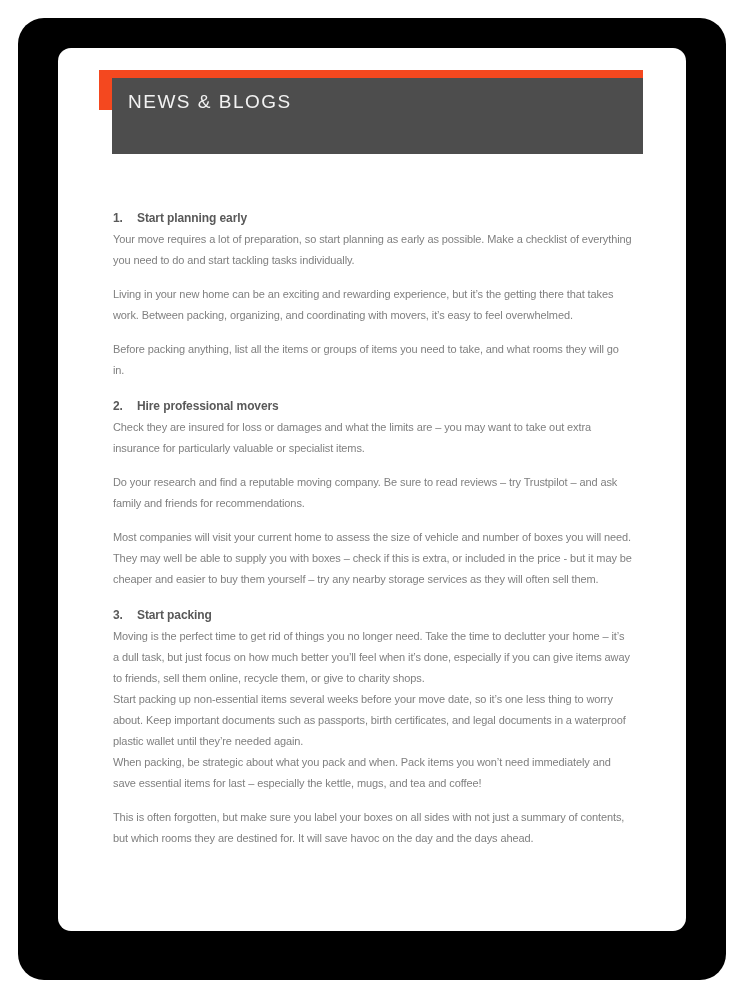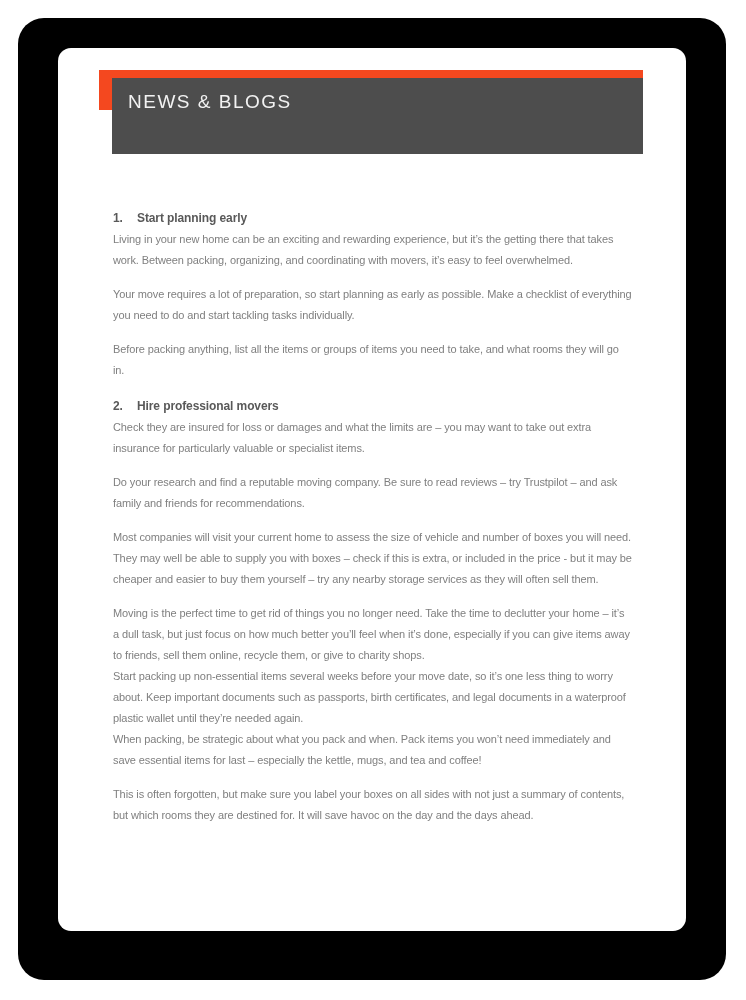--- a/index.html
+++ b/index.html
@@ -58,28 +58,29 @@
     <div class="banner-accent"></div>
     <div class="banner">
       <h1>NEWS &amp; BLOGS</h1>
     </div>
   </div>
 
   <div class="content">
 
 
     <p class="sec-heading"><span class="num">1.</span><span>Start planning early</span></p>
+    <p class="para">Your move requires a lot of preparation, so start planning as early as possible. Make a checklist of everything you need to do and start tackling tasks individually.</p>
     <p class="para">Living in your new home can be an exciting and rewarding experience, but it’s the getting there that takes work. Between packing, organizing, and coordinating with movers, it’s easy to feel overwhelmed.</p>
-    <p class="para">Your move requires a lot of preparation, so start planning as early as possible. Make a checklist of everything you need to do and start tackling tasks individually.</p>
     <p class="para">Before packing anything, list all the items or groups of items you need to take, and what rooms they will go in.</p>
 
     <p class="sec-heading"><span class="num">2.</span><span>Hire professional movers</span></p>
     <p class="para">Check they are insured for loss or damages and what the limits are – you may want to take out extra insurance for particularly valuable or specialist items.</p>
     <p class="para">Do your research and find a reputable moving company. Be sure to read reviews – try Trustpilot – and ask family and friends for recommendations.</p>
     <p class="para">Most companies will visit your current home to assess the size of vehicle and number of boxes you will need. They may well be able to supply you with boxes – check if this is extra, or included in the price - but it may be cheaper and easier to buy them yourself – try any nearby storage services as they will often sell them.</p>
 
+    <p class="sec-heading"><span class="num">3.</span><span>Start packing</span></p>
     <p class="para tight">Moving is the perfect time to get rid of things you no longer need. Take the time to declutter your home – it’s a dull task, but just focus on how much better you’ll feel when it’s done, especially if you can give items away to friends, sell them online, recycle them, or give to charity shops.</p>
     <p class="para tight">Start packing up non-essential items several weeks before your move date, so it’s one less thing to worry about. Keep important documents such as passports, birth certificates, and legal documents in a waterproof plastic wallet until they’re needed again.</p>
     <p class="para tight">When packing, be strategic about what you pack and when. Pack items you won’t need immediately and save essential items for last – especially the kettle, mugs, and tea and coffee!</p>
     <p class="para after-gap">This is often forgotten, but make sure you label your boxes on all sides with not just a summary of contents, but which rooms they are destined for. It will save havoc on the day and the days ahead.</p>
 
   </div>
 </div>
 
 </body></html>

